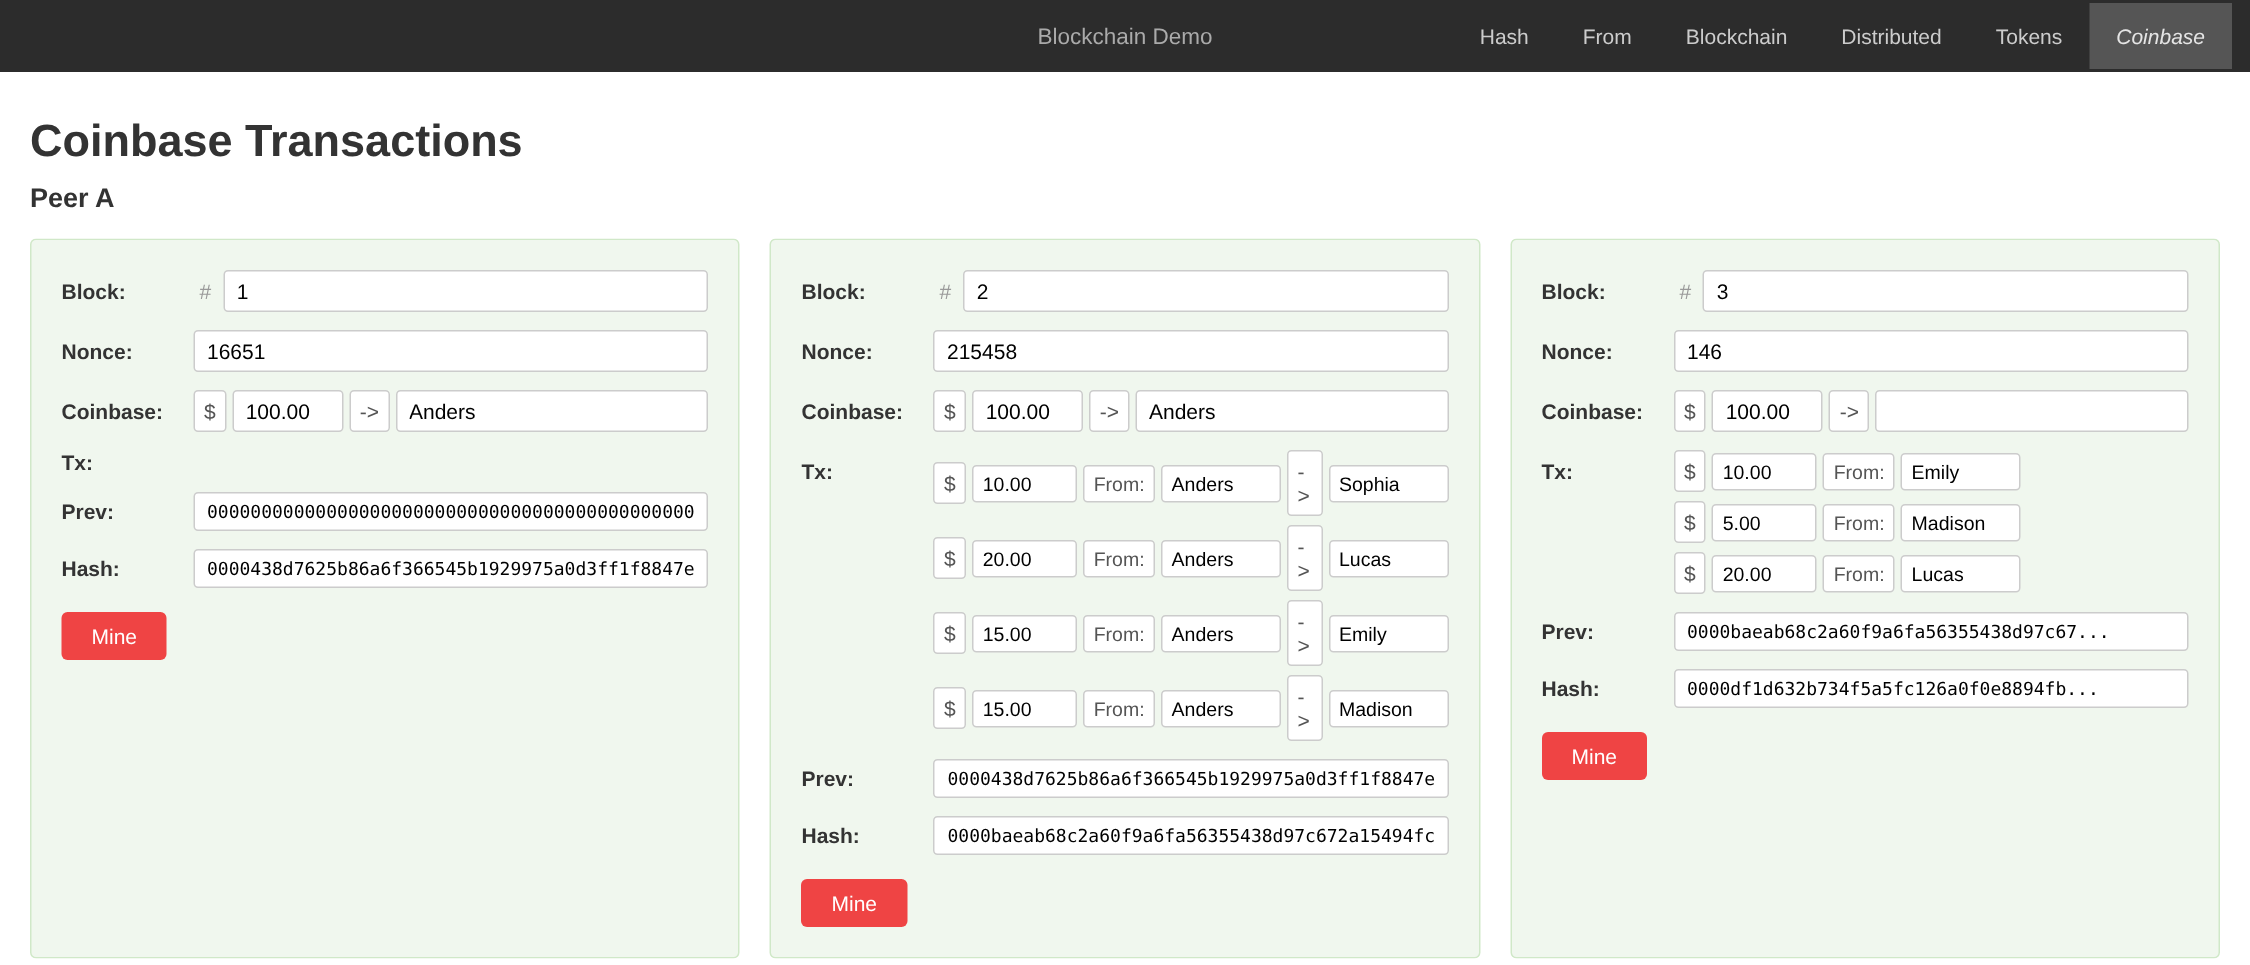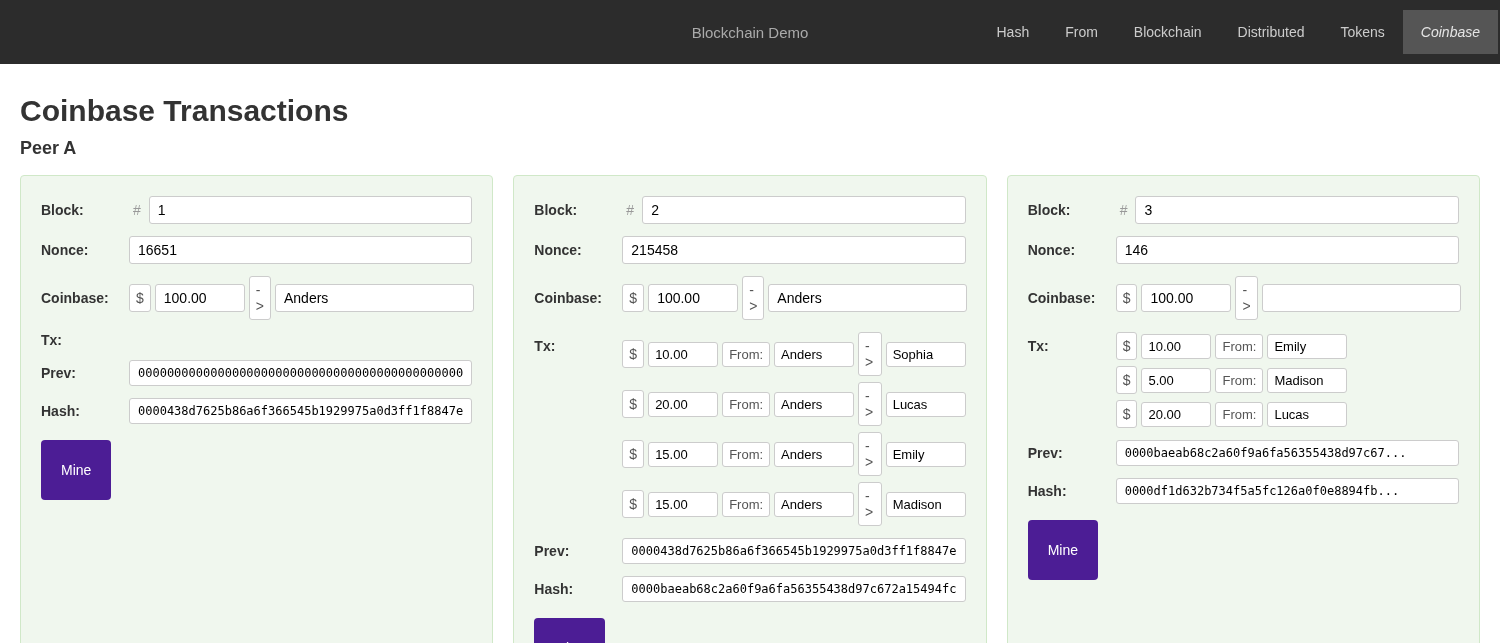--- a/index.html
+++ b/index.html
@@ -3,35 +3,35 @@
   <meta charset="utf-8">
   <style>
     * { box-sizing: border-box; margin: 0; padding: 0; }
     body { font-family: Arial, sans-serif; background: #fff; color: #333; }
 
     
     nav {
       background: #2c2c2c;
       display: flex;
       align-items: center;
-      height: 64px;
+      height: 48px;
       padding: 0 20px;
     }
     .nav-brand {
       color: #aaa;
       font-size: 15px;
       flex: 1;
       text-align: center;
     }
     .nav-links {
       display: flex;
       align-items: center;
       gap: 0;
       position: absolute;
-      right: 2px;
+      right: 12px;
     }
     .nav-link {
       color: #ccc;
       font-size: 14px;
       padding: 14px 18px;
       cursor: pointer;
       text-decoration: none;
     }
     .nav-link.active {
       background: #555;
@@ -118,21 +118,21 @@
       font-size: 14px;
       border-radius: 3px;
       color: #555;
     }
     .amount-input {
       border: 1px solid #ccc;
       background: #fff;
       padding: 5px 8px;
       font-size: 14px;
       border-radius: 3px;
-      width: 90px;
+      width: 74px;
     }
     .name-input {
       border: 1px solid #ccc;
       background: #fff;
       padding: 5px 8px;
       font-size: 14px;
       border-radius: 3px;
       flex: 1;
     }
 
@@ -173,25 +173,25 @@
       width: 80px;
     }
 
     .long-input {
       width: 100%;
       font-size: 12px;
       font-family: monospace;
     }
 
     .mine-btn {
-      background: #4c1d95;
+      background: #ef4444;
       color: #fff;
       border: none;
       border-radius: 4px;
-      padding: 22px 20px;
+      padding: 8px 20px;
       font-size: 14px;
       cursor: pointer;
       margin-top: 4px;
     }
 
     .mine-row {
       display: flex;
       justify-content: flex-start;
       margin-top: 8px;
     }

